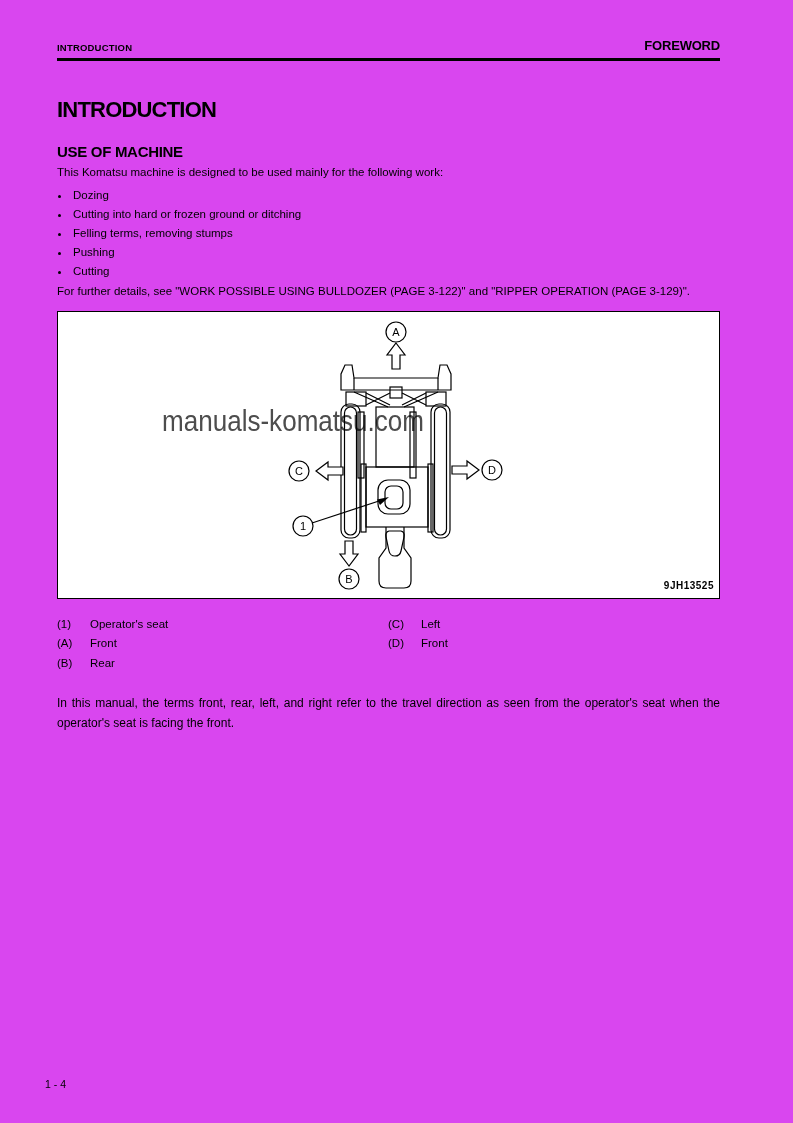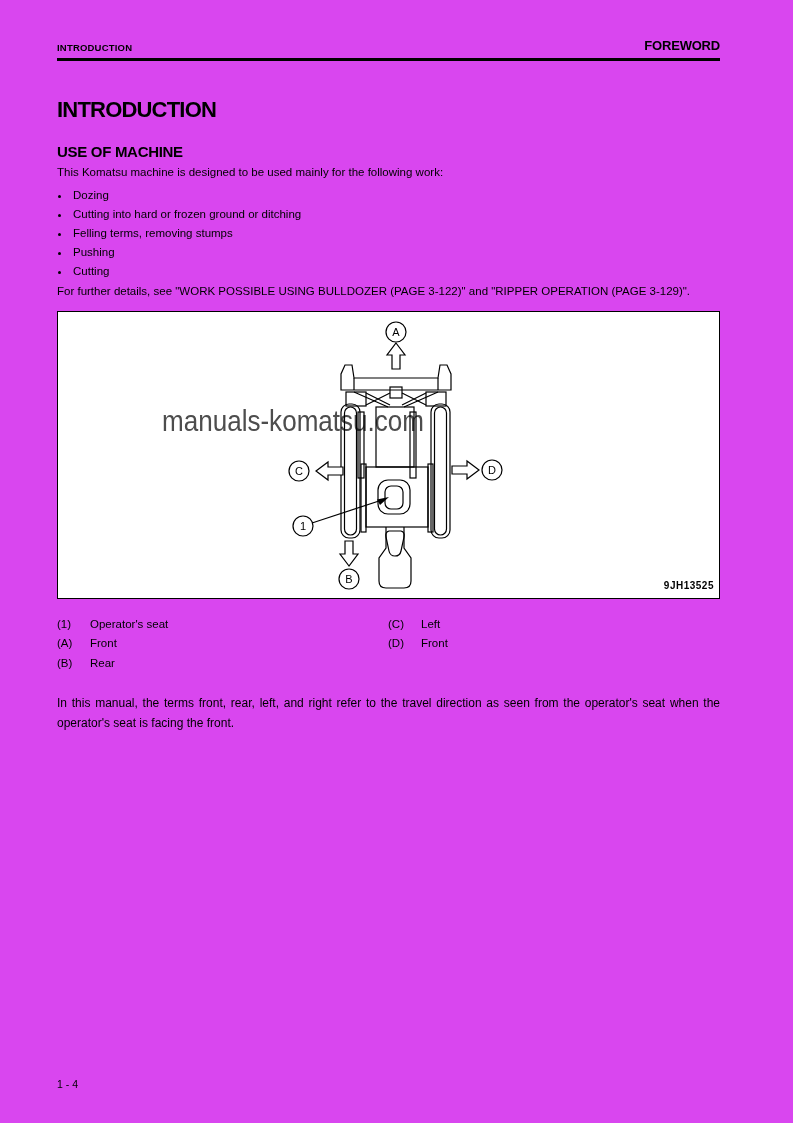--- a/index.html
+++ b/index.html
@@ -20,21 +20,21 @@
   ul.bullets li{font-size:11.5px;line-height:19px;padding-left:2px;}
   .details-text{font-size:11.5px;line-height:19.5px;margin:1px 0 0 0;text-align:justify;}
   .dir-heading{margin-top:15px;}
   .figure-box{margin-top:9px;width:661px;height:286px;border:1px solid #000;position:relative;background:#fff;}
   .figure-box svg{position:absolute;left:0;top:0;}
   .legend{display:flex;margin-top:16px;font-size:11.5px;line-height:19.5px;}
   .legend-col-left{width:331px;}
   .legend-row{display:flex;}
   .legend-marker{width:33px;flex:0 0 33px;}
   .note-text{font-size:12px;line-height:20px;margin:20px 0 0 0;text-align:justify;}
-  .footer{position:absolute;left:57px;top:1078px;font-size:10.5px;}
+  .footer{position:absolute;left:45px;top:1078px;font-size:10.5px;}
 </style>
 </head>
 <body>
 
 <div class="page">
   <div class="content">
 
     <div class="header-row">
       <span class="header-left">INTRODUCTION</span>
       <span class="header-right">FOREWORD</span>

